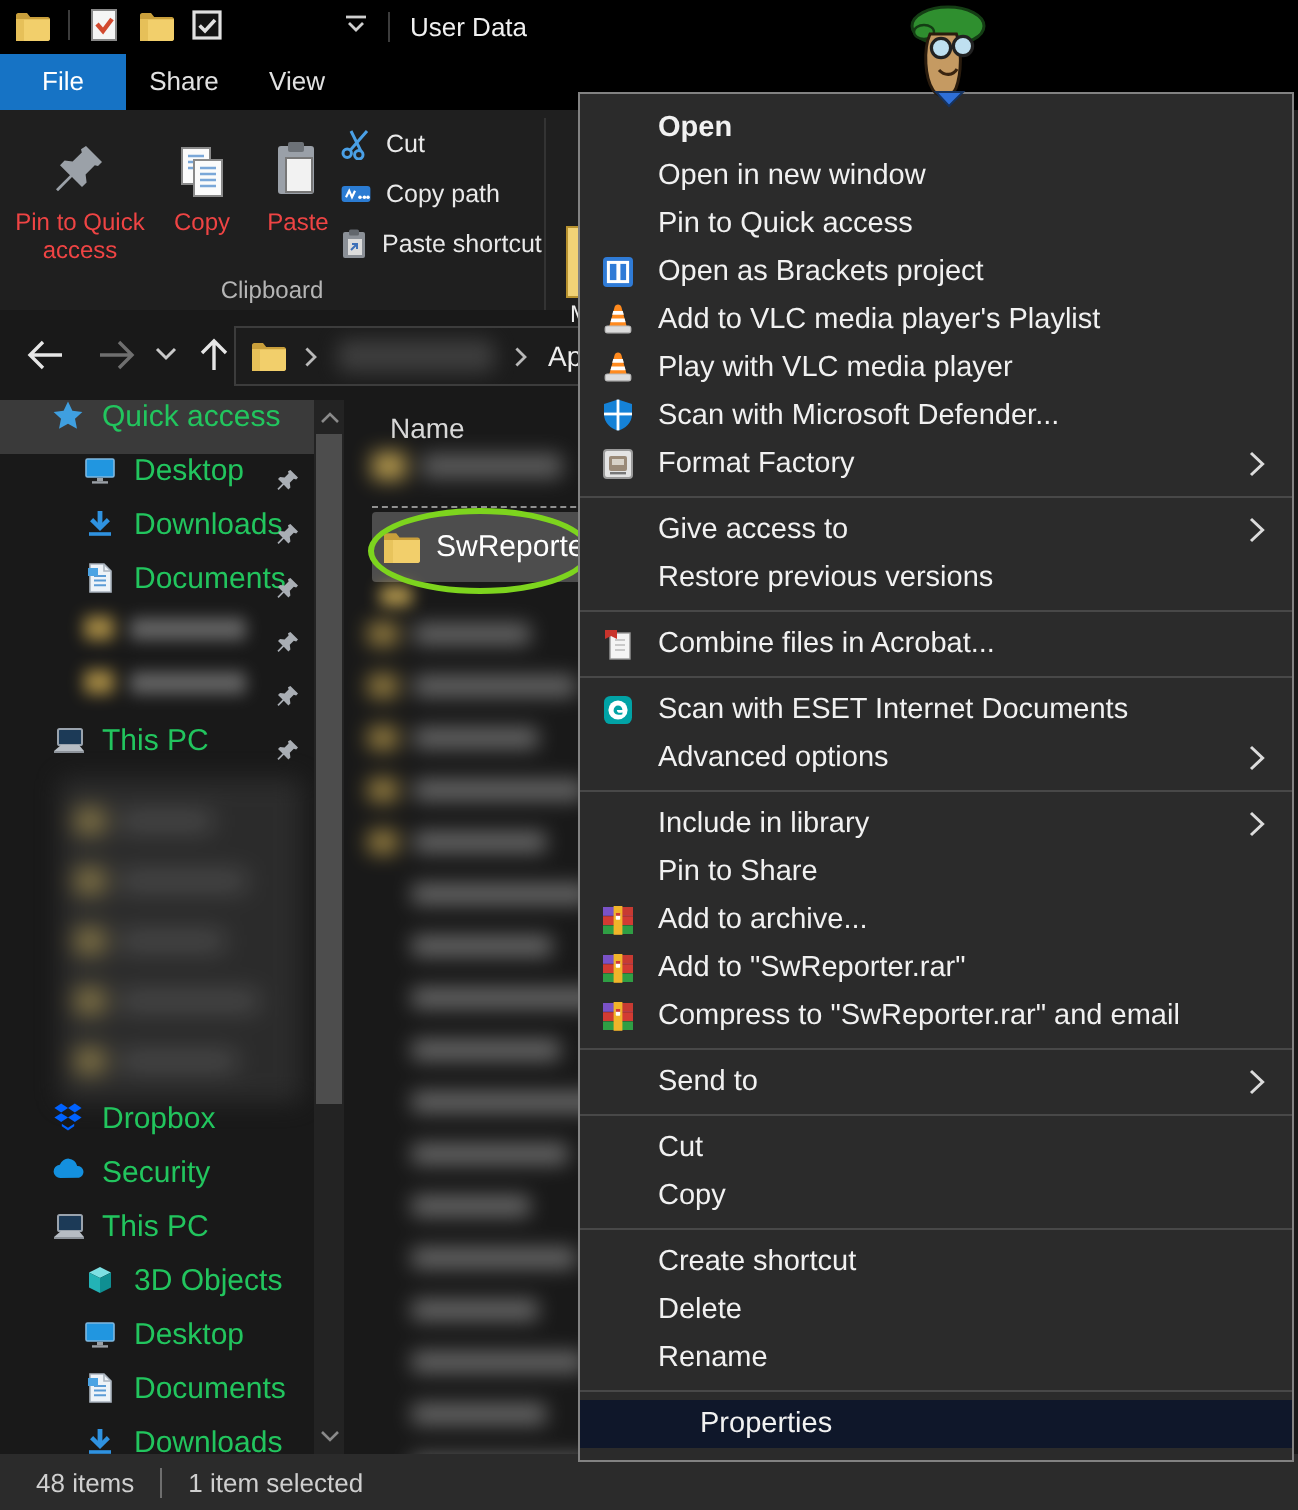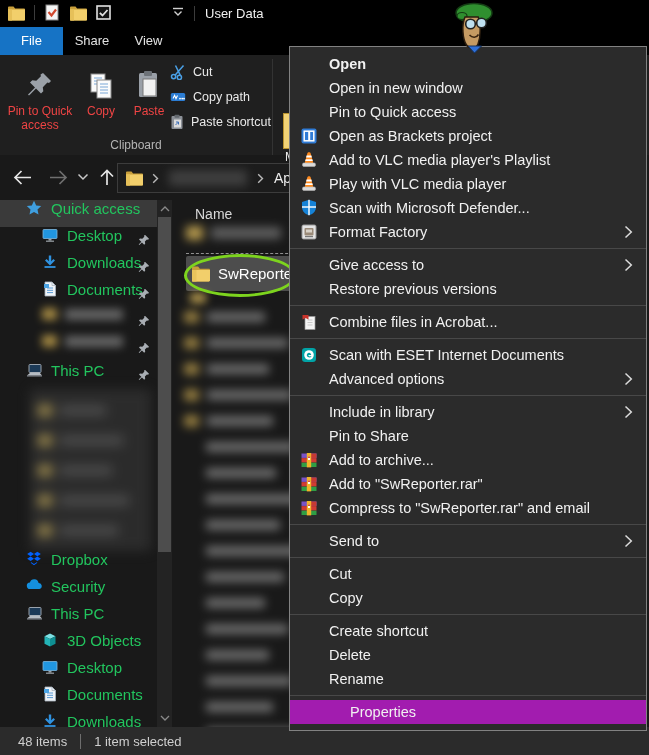--- a/index.html
+++ b/index.html
@@ -782,21 +782,21 @@
       </div>
       <div class="mi">
         <span class="ic"></span>
         <span>Delete</span>
       </div>
       <div class="mi">
         <span class="ic"></span>
         <span>Rename</span>
       </div>
       <div class="msep"></div>
-      <div class="mi hl" style="background: #a21caf; padding-left: 31px;">
+      <div class="mi hl" style="background: #0f172a; padding-left: 31px;">
         <span class="ic"></span>
         <span>Properties</span>
       </div>
     </div>
 
   <div class="mascot" id="mascot">
       <svg width="54" height="57" viewBox="0 0 54 57">
         <ellipse cx="26" cy="12" rx="18" ry="9.5" fill="#2f8f2f" stroke="#143d14" stroke-width="1.5"></ellipse>
         <ellipse cx="14" cy="15" rx="5" ry="3.5" fill="#2f8f2f" stroke="#143d14" stroke-width="1.2"></ellipse>
         <path d="M17 16c-3.5 8-2.5 22 1.5 28 2.8 4.2 9.5 4 11.5-1 2.8-7.2 3-20 .2-27z" fill="#c59a62" stroke="#2a1c0e" stroke-width="1.5"></path>

